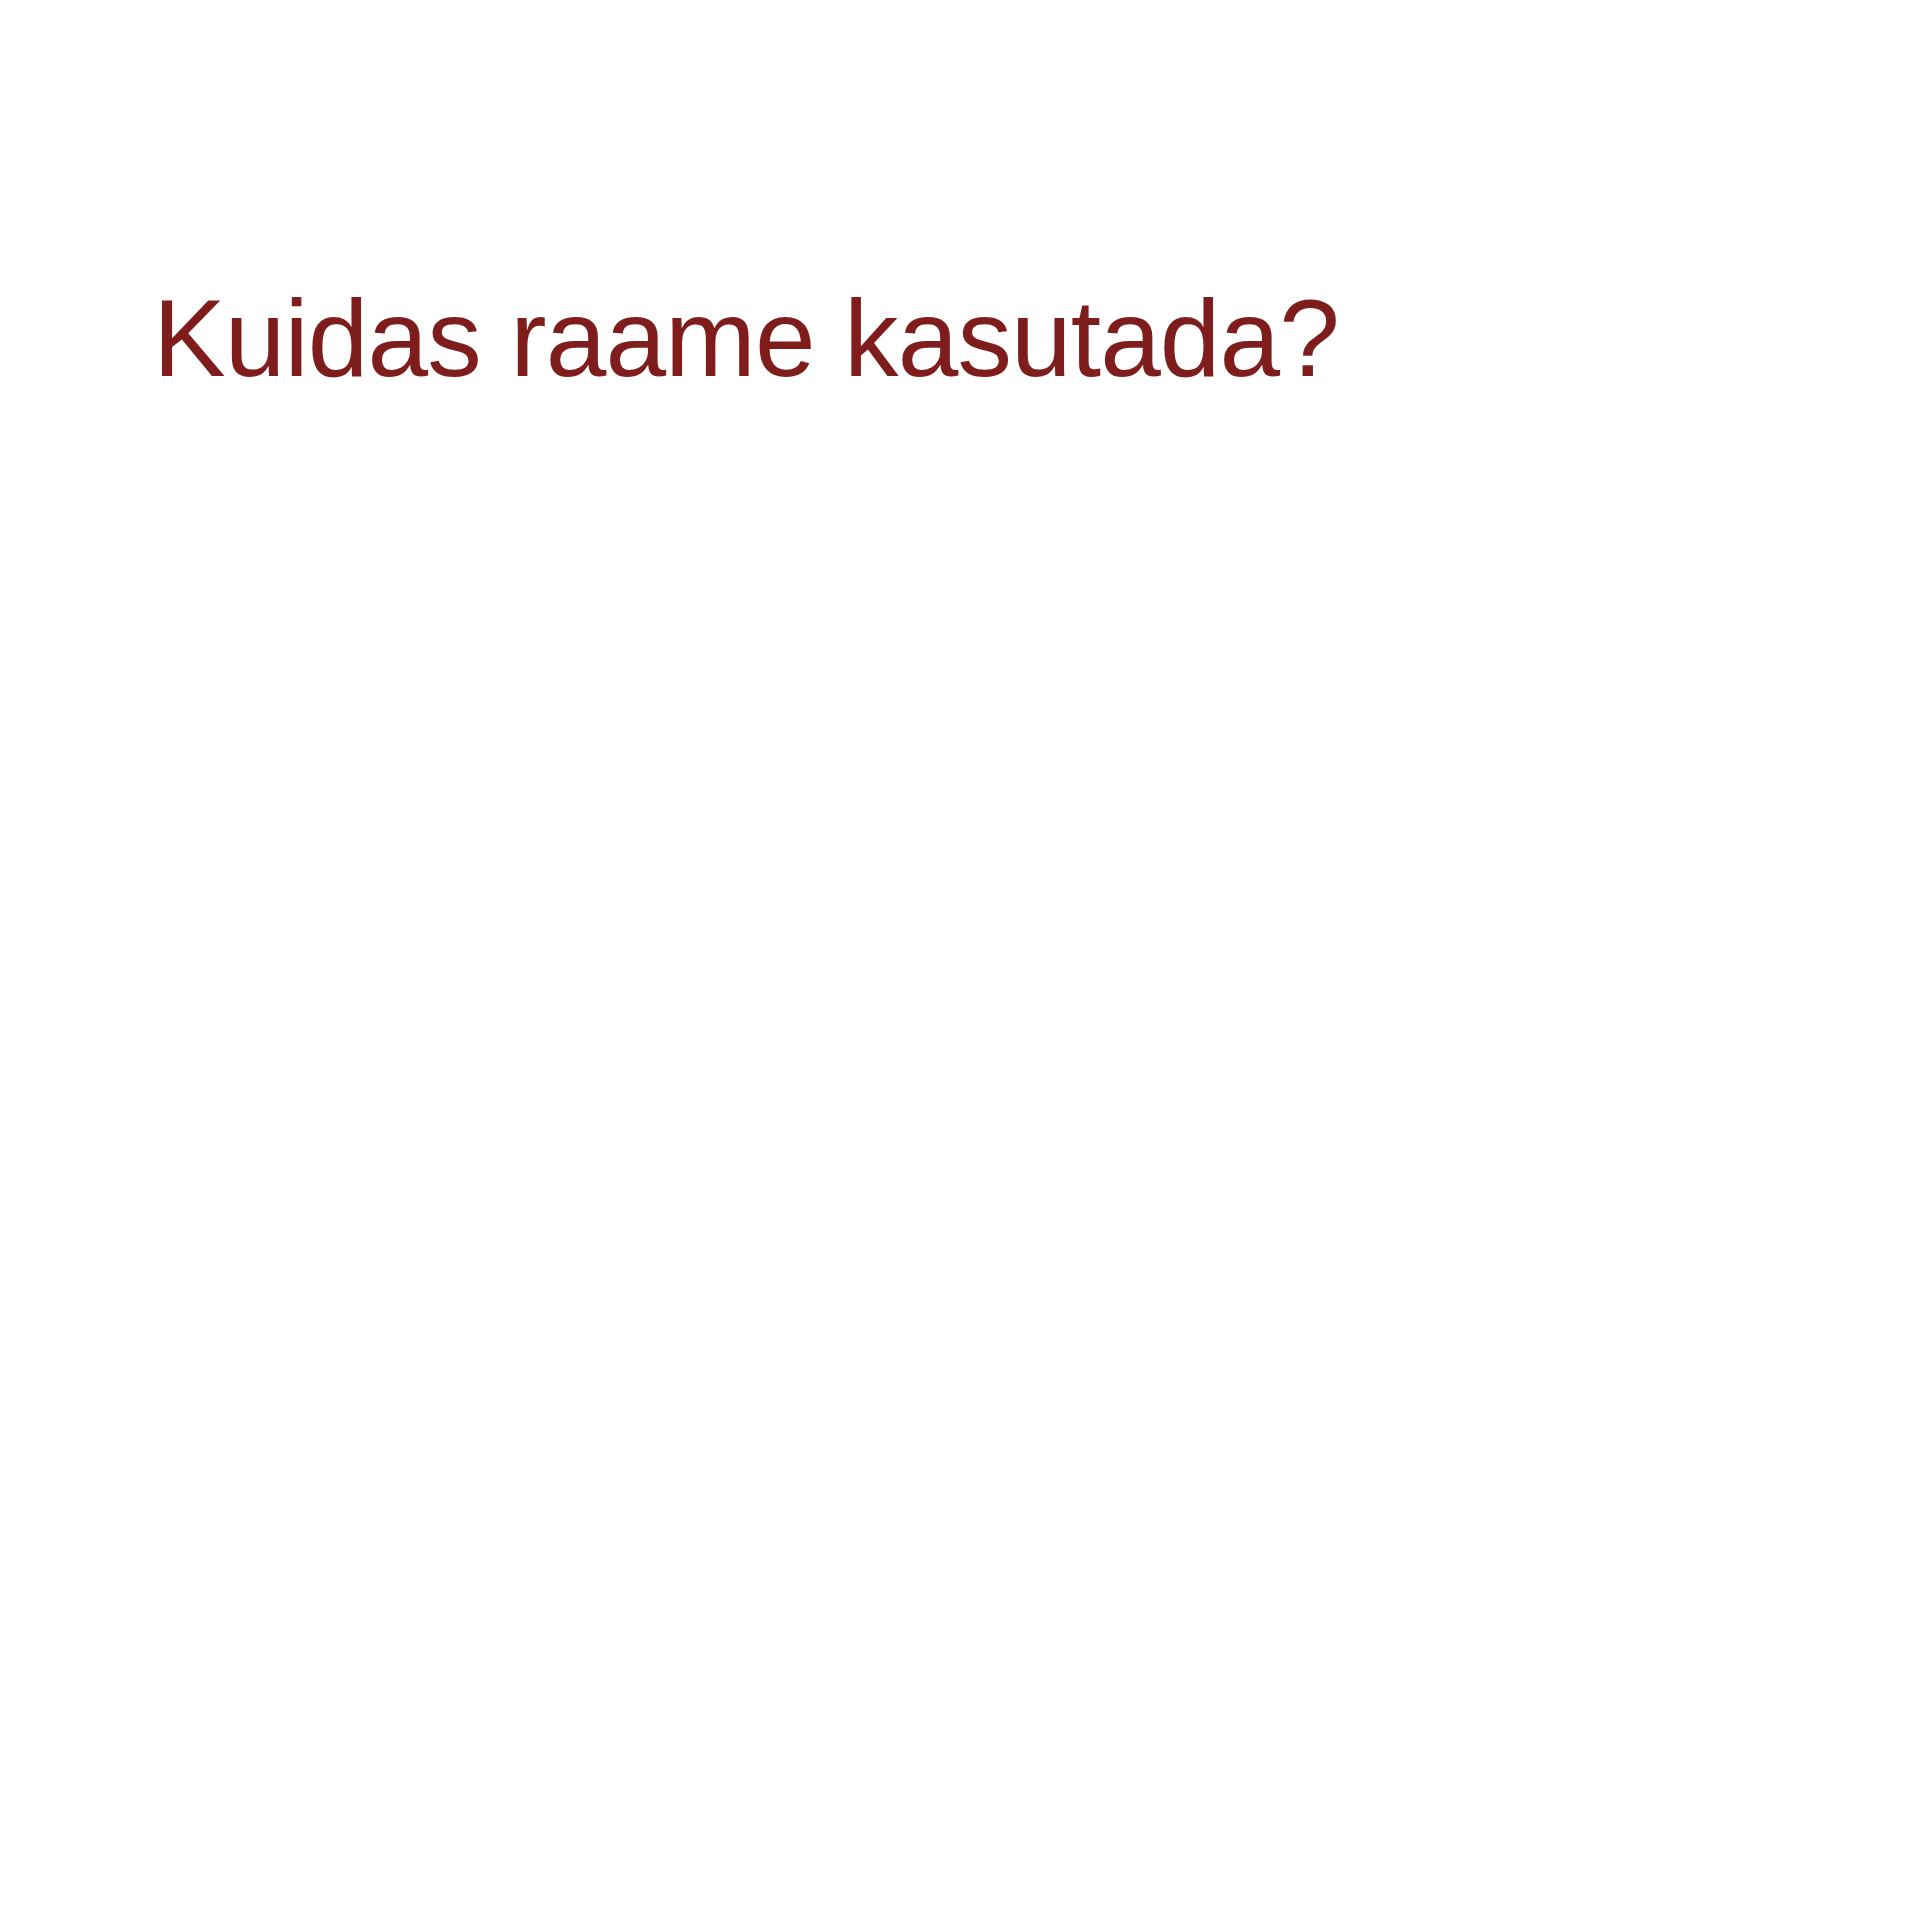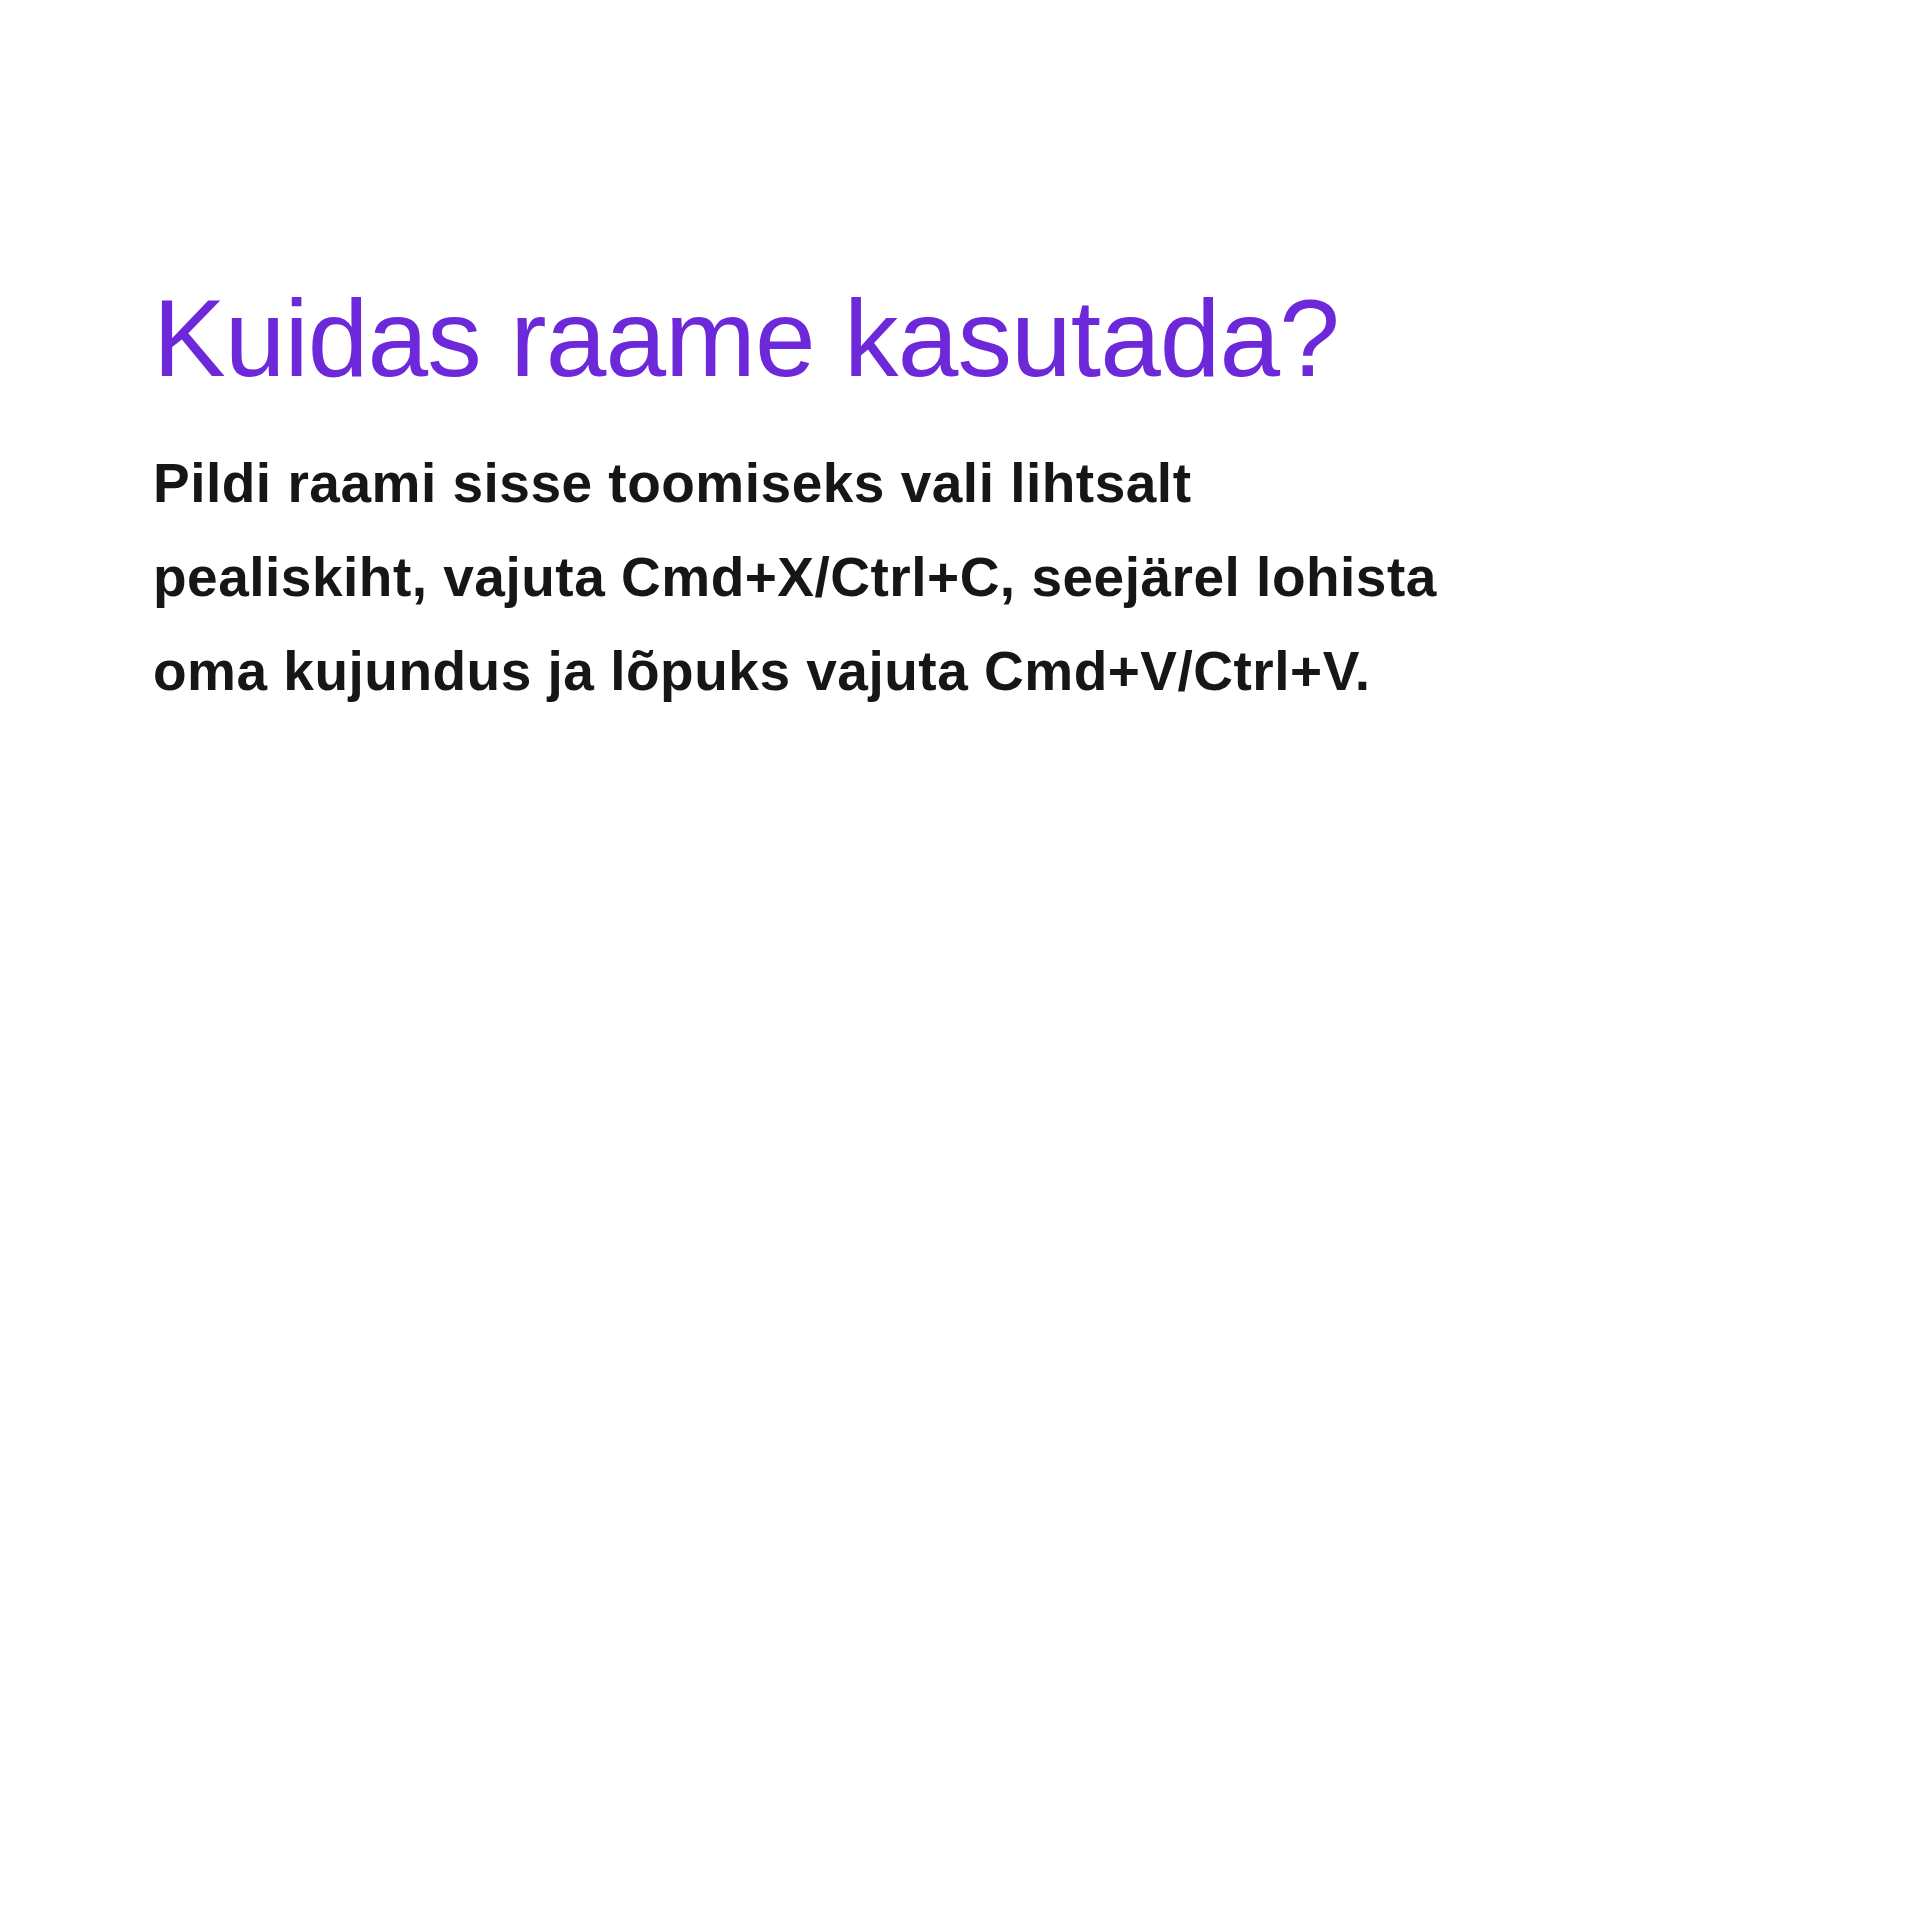--- a/index.html
+++ b/index.html
@@ -19,38 +19,35 @@
     width: 1928px;
     height: 1928px;
     background: #ffffff;
     padding: 273px 113px 0 153px;
   }
   .page-title {
     font-size: 109px;
     font-weight: 400;
     line-height: 1.2;
     letter-spacing: -0.9px;
-    color: #6d28d9;
-    margin: 0 0 32px 0;
+    color: #7f1d1d;
+    margin: 0 0 96px 0;
   }
   .body-paragraph {
     font-size: 55px;
     font-weight: 700;
     line-height: 94px;
     letter-spacing: 0.5px;
     color: #161616;
     margin: 0 0 66px 0;
     white-space: pre-line; 
     max-width: 1657px;
   }
 </style>
 </head>
 <body>
 
 <main class="page">
   <h1 class="page-title">Kuidas raame kasutada?</h1>
 
-  <p class="body-paragraph">Pildi raami sisse toomiseks vali lihtsalt
-pealiskiht, vajuta Cmd+X/Ctrl+C, seejärel lohista
-oma kujundus ja lõpuks vajuta Cmd+V/Ctrl+V.</p>
 
 </main>
 
 
 </body></html>

